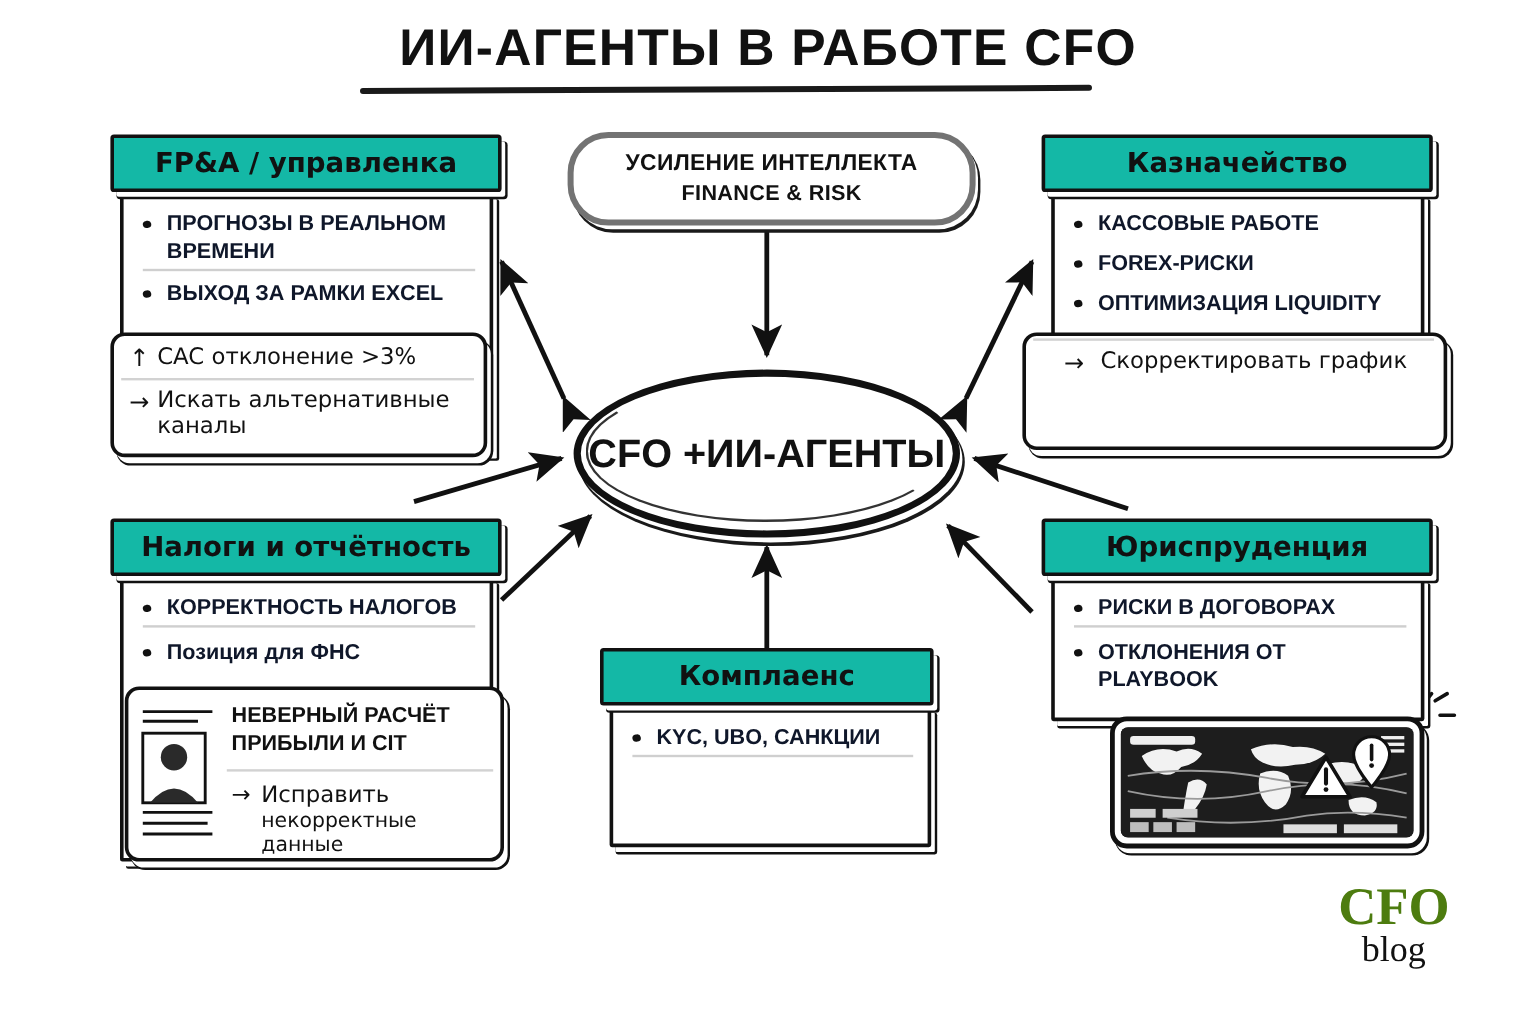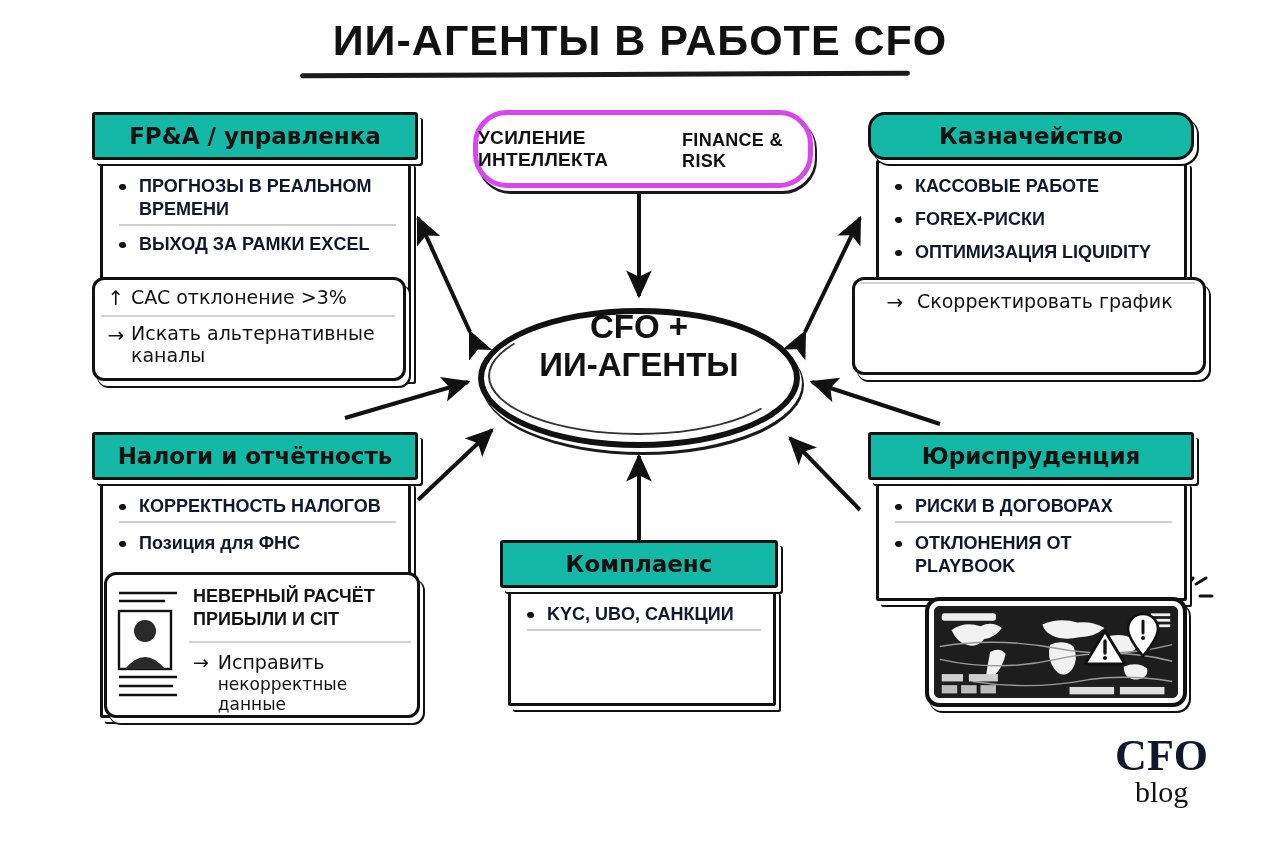--- a/index.html
+++ b/index.html
@@ -170,44 +170,44 @@
     border-left: 2px solid #333;
     border-bottom: 2px solid #333;
     border-right: 2px solid transparent;
     border-top: 2px solid transparent;
     border-radius: 50%;
   }
   .hub-text {
     position: absolute;
     inset: 0;
     display: flex;
-    flex-direction: column;
+    flex-direction: row;
     align-items: center;
-    justify-content: flex-start;
+    justify-content: center;
     font-family: "Liberation Sans", sans-serif;
     font-weight: 700;
     font-size: 33px;
     line-height: 1.16;
     color: #111;
     text-align: center;
   }
 
   
   .pill {
     position: absolute;
     left: 473px;
     top: 110px;
     width: 330px;
     height: 68px;
-    border: 5px solid #d946ef;
+    border: 5px solid #737373;
     border-radius: 34px;
     background: #fff;
     box-shadow: 3px 4px 0 -1px #fff, 4px 6px 0 0 #1a1a1a;
     display: flex;
-    flex-direction: row;
+    flex-direction: column;
     align-items: center;
     justify-content: center;
     z-index: 4;
   }
   .pill-l1 {
     font-family: "Liberation Sans", sans-serif;
     font-weight: 700;
     font-size: 19px;
     letter-spacing: .3px;
     color: #111;
@@ -251,21 +251,21 @@
     right: 72px;
     bottom: 46px;
     text-align: center;
     z-index: 7;
   }
   .logo-main {
     font-family: "Liberation Serif", serif;
     font-weight: 700;
     font-size: 44px;
     line-height: 0.95;
-    color: #0f172a;
+    color: #4d7c0f;
   }
   .logo-sub {
     font-family: "Liberation Serif", serif;
     font-size: 30px;
     line-height: 1;
     color: #111;
   }
 </style>
 </head>
 <body>
@@ -319,21 +319,21 @@
       </div>
       <div class="note-sep"></div>
       <div class="note-row" style="padding:0 8px 0 6px;">
         <span class="note-glyph">→</span>
         <span style="line-height:1.15;">Искать альтернативные каналы</span>
       </div>
     </div>
   </div>
 
   <div class="card">
-    <div class="card-head" style="left:868px; top:112px; width:320px; height:42px; font-size:23px;border-radius:17px;">Казначейство</div>
+    <div class="card-head" style="left:868px; top:112px; width:320px; height:42px; font-size:23px;">Казначейство</div>
     <div class="card-body" style="left:876px; top:160px; width:305px; height:200px;">
       <ul class="bullets">
         <li><span>КАССОВЫЕ РАБОТЕ</span></li>
         <li style="margin-top:10px;"><span>FOREX-РИСКИ</span></li>
         <li style="margin-top:10px;"><span>ОПТИМИЗАЦИЯ LIQUIDITY</span></li>
       </ul>
     </div>
     <div class="note" style="left:852px; top:277px; width:348px; height:92px;">
       <div class="note-sep" style="margin-top:2px;"></div>
       <div class="note-row" style="padding:0 8px 0 18px;">

